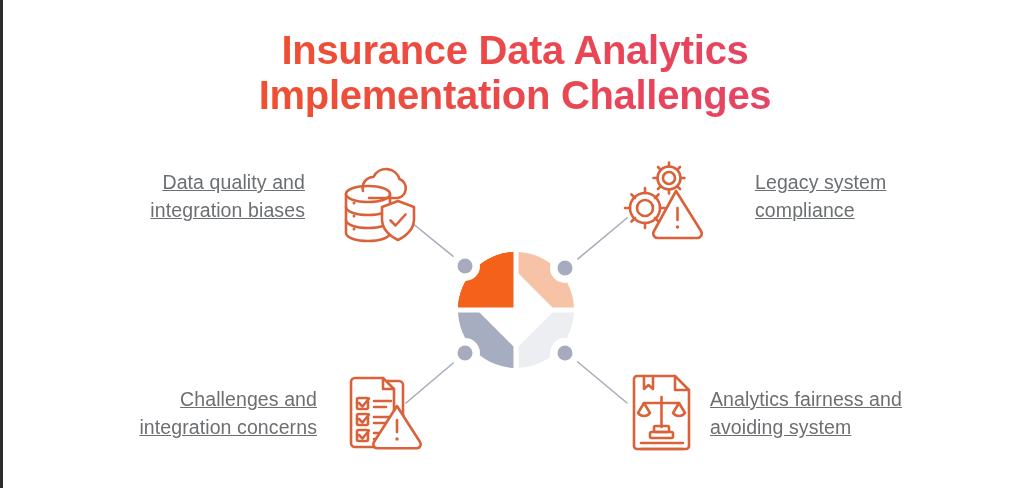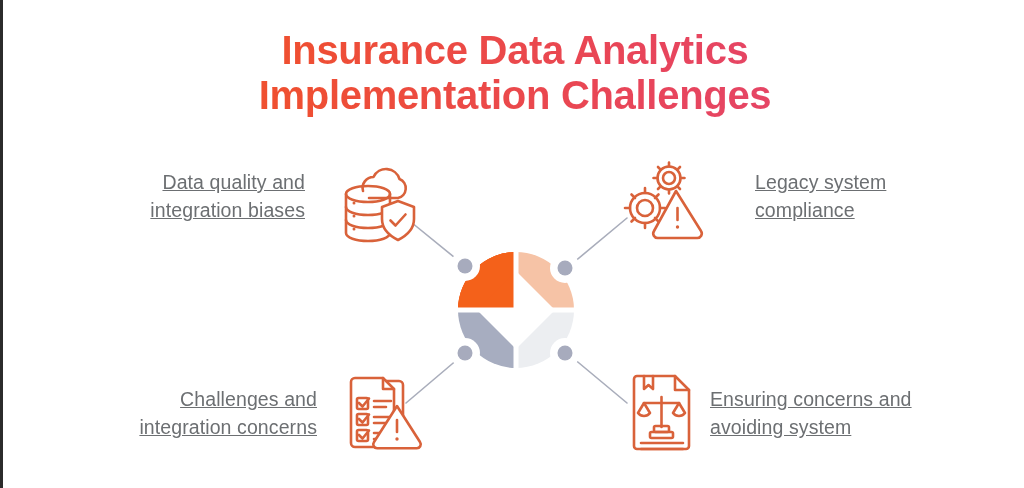--- a/index.html
+++ b/index.html
@@ -221,17 +221,17 @@
     <span class="ln">Legacy system</span>
     <span class="ln">compliance</span>
   </div>
 
   <div class="label" id="label-regulatory">
     <span class="ln">Challenges and</span>
     <span class="ln">integration concerns</span>
   </div>
 
   <div class="label" id="label-fairness">
-    <span class="ln">Ensuring concerns and</span>
+    <span class="ln">Analytics fairness and</span>
     <span class="ln">avoiding system</span>
   </div>
 
 </div>
 
 </body></html>

